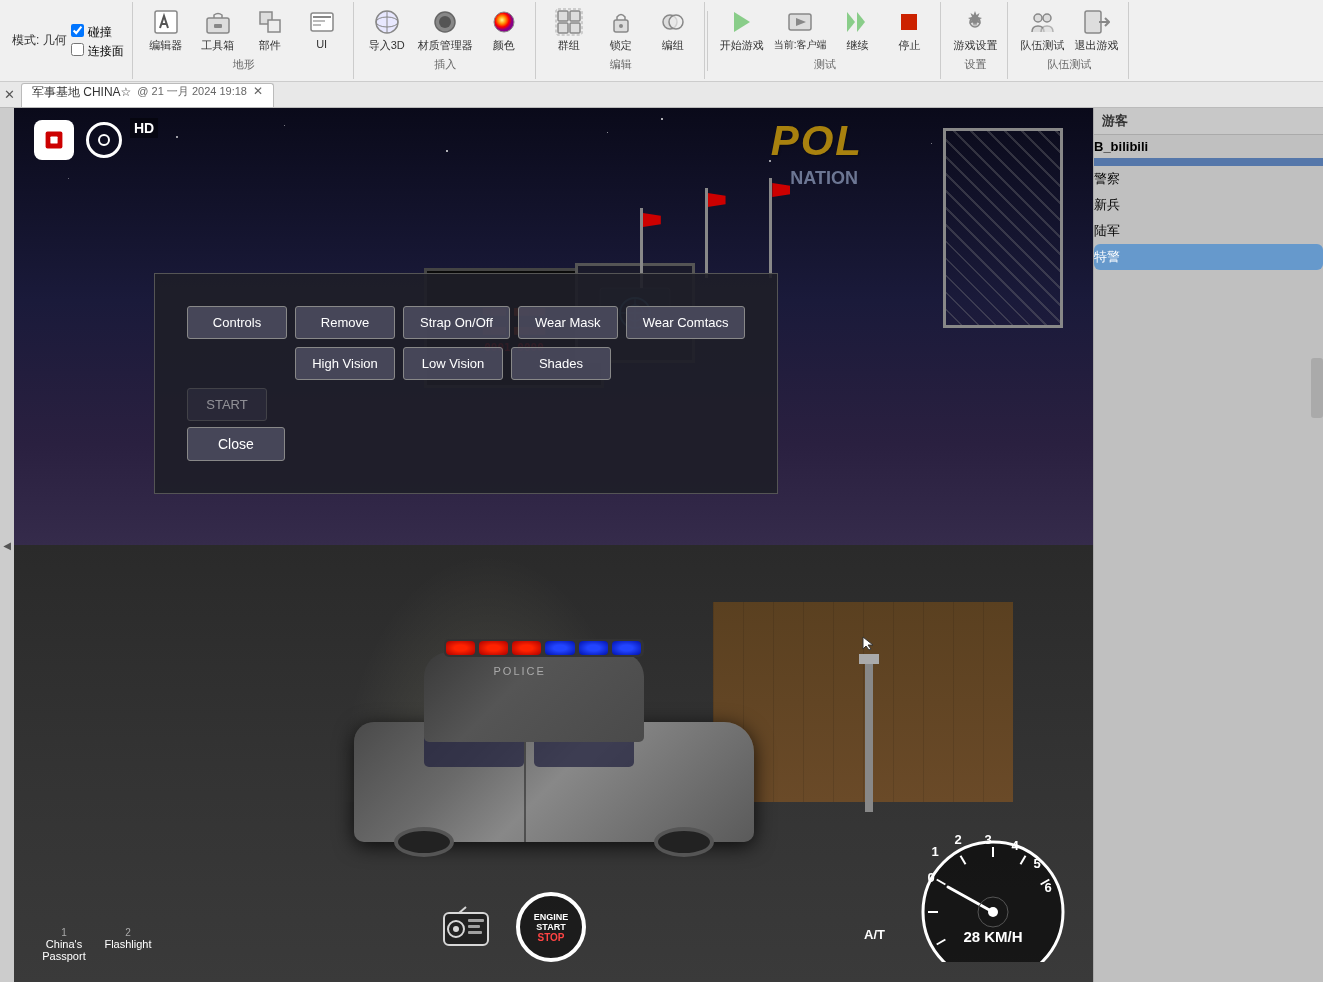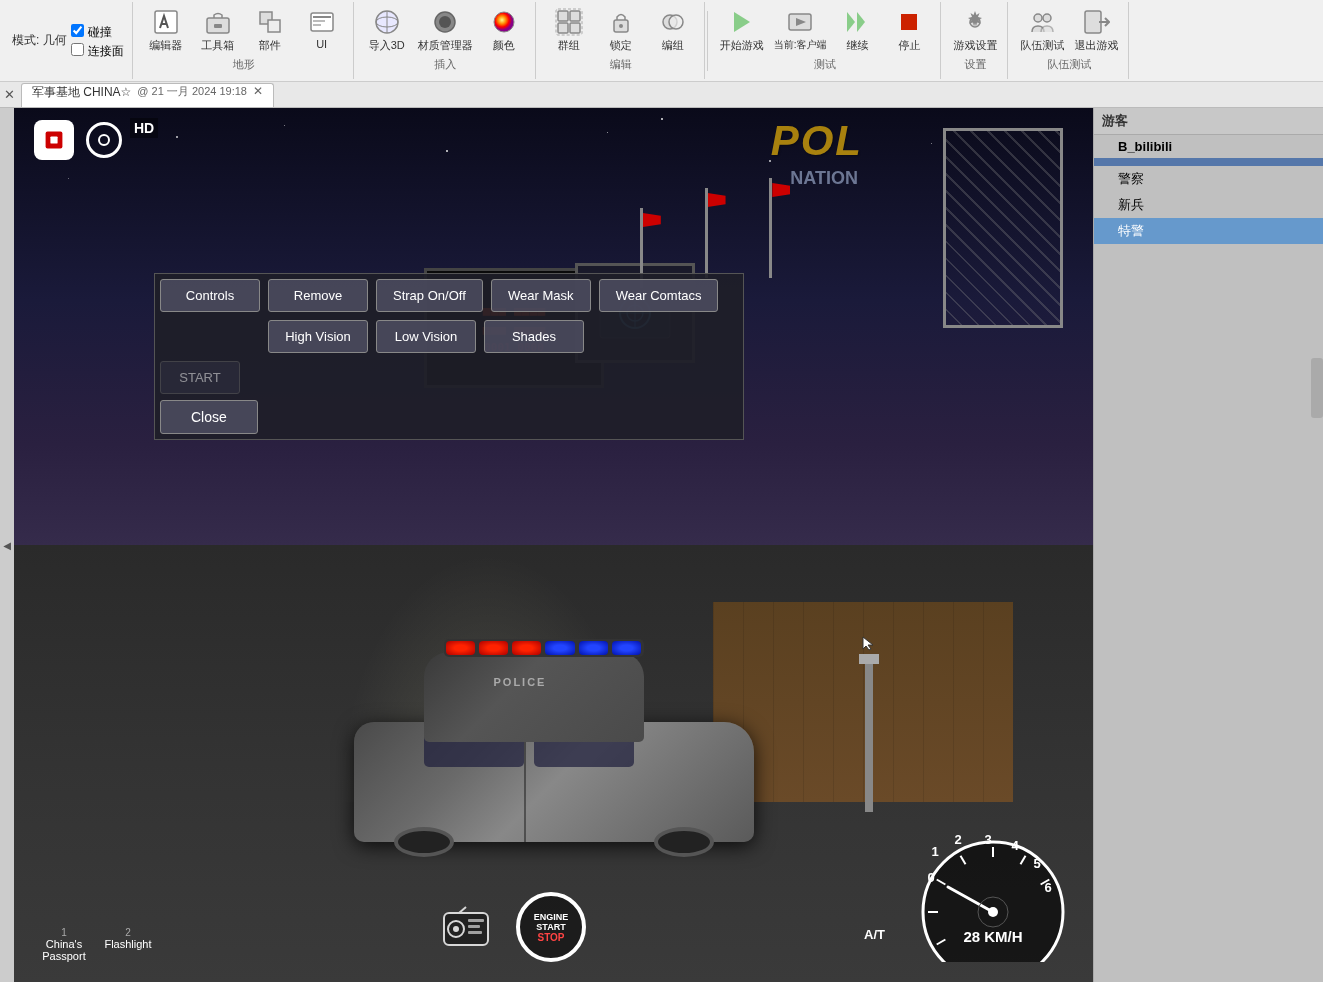--- a/index.html
+++ b/index.html
@@ -152,24 +152,24 @@
       height: 18px;
       background: #333;
       border-radius: 5px;
       overflow: hidden;
       display: flex;
     }
     .light-red { flex: 1; background: radial-gradient(ellipse, #ff2200 30%, #aa0000 100%); border-radius: 4px; margin: 2px; }
     .light-blue { flex: 1; background: radial-gradient(ellipse, #2244ff 30%, #0011aa 100%); border-radius: 4px; margin: 2px; }
     .police-text {
       position: absolute;
-      bottom: 174px;
+      bottom: 185px;
       left: 190px;
       font-size: 11px;
-      font-weight: bold;
+      font-weight: normal;
       color: #aaa;
       letter-spacing: 2px;
     }
 
     
     .flag {
       position: absolute;
       width: 18px;
       height: 14px;
       background: #cc0000;
@@ -296,21 +296,21 @@
       padding: 2px 4px;
     }
 
     
     .gear-popup {
       position: absolute;
       top: 165px;
       left: 140px;
       background: rgba(30,30,40,0.92);
       border: 1px solid #555;
-      padding: 5px;
+      padding: 32px;
       z-index: 100;
       pointer-events: all;
       min-width: 590px;
     }
     .gear-row {
       display: flex;
       gap: 8px;
       margin-bottom: 8px;
       flex-wrap: wrap;
     }
@@ -415,28 +415,28 @@
     }
     .right-panel-header {
       background: #c8c8c8;
       padding: 4px 8px;
       font-size: 13px;
       color: #333;
       font-weight: bold;
       border-bottom: 1px solid #aaa;
     }
     .player-list-item {
-      padding: 4px 24px;
+      padding: 4px 0;
       font-size: 13px;
       display: flex;
       align-items: flex-start;
       gap: 6px;
       cursor: pointer;
     }
-    .player-list-item.active { background: #6699cc; color: white; }
+    .player-list-item.active { background: #6699cc; color: white; border-radius: 6px; }
 
     
     .poli-sign {
       position: absolute;
       top: 9px;
       right: 230px;
       font-size: 42px;
       font-weight: 900;
       font-style: italic;
       color: #eab308;
@@ -964,19 +964,22 @@
       <span style="font-weight:bold;">B_bilibili</span>
     </div>
 
     <div style="height:8px;background:#5577aa;"></div>
     <div class="player-list-item">
       <span>警察</span>
     </div>
     <div class="player-list-item">
       <span>新兵</span>
     </div>
+    <div class="player-list-item">
+      <span>陆军</span>
+    </div>
     <div class="player-list-item active">
       <span>特警</span>
     </div>
 
     <div style="position:absolute;right:0;top:250px;width:12px;height:60px;background:#aaa;border-radius:3px;"></div>
   </div>
 </div>
 
 </body></html>

